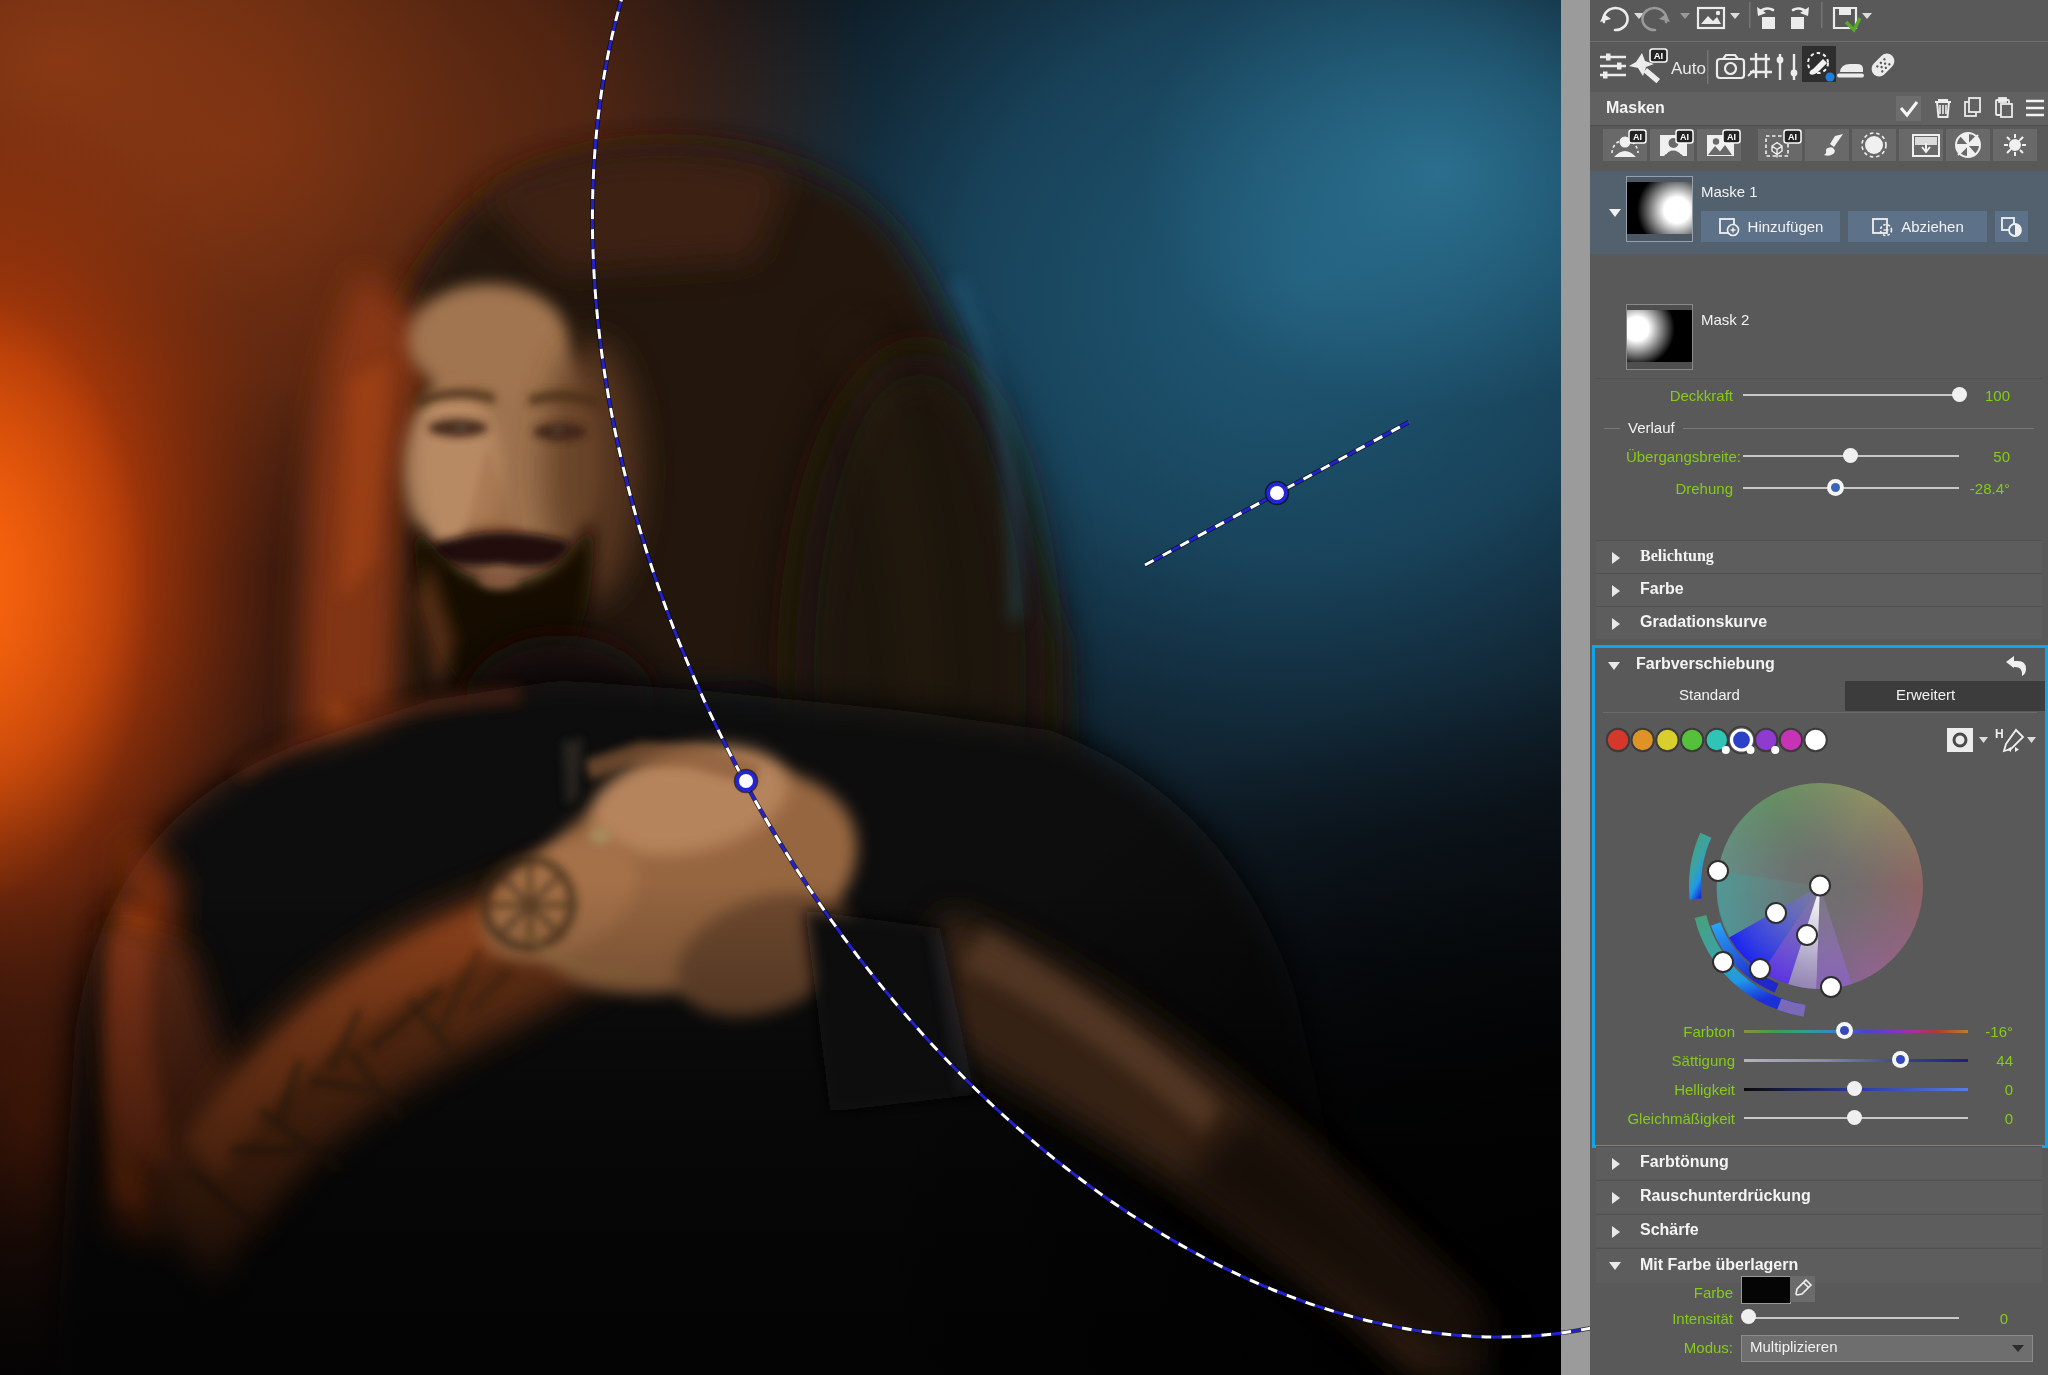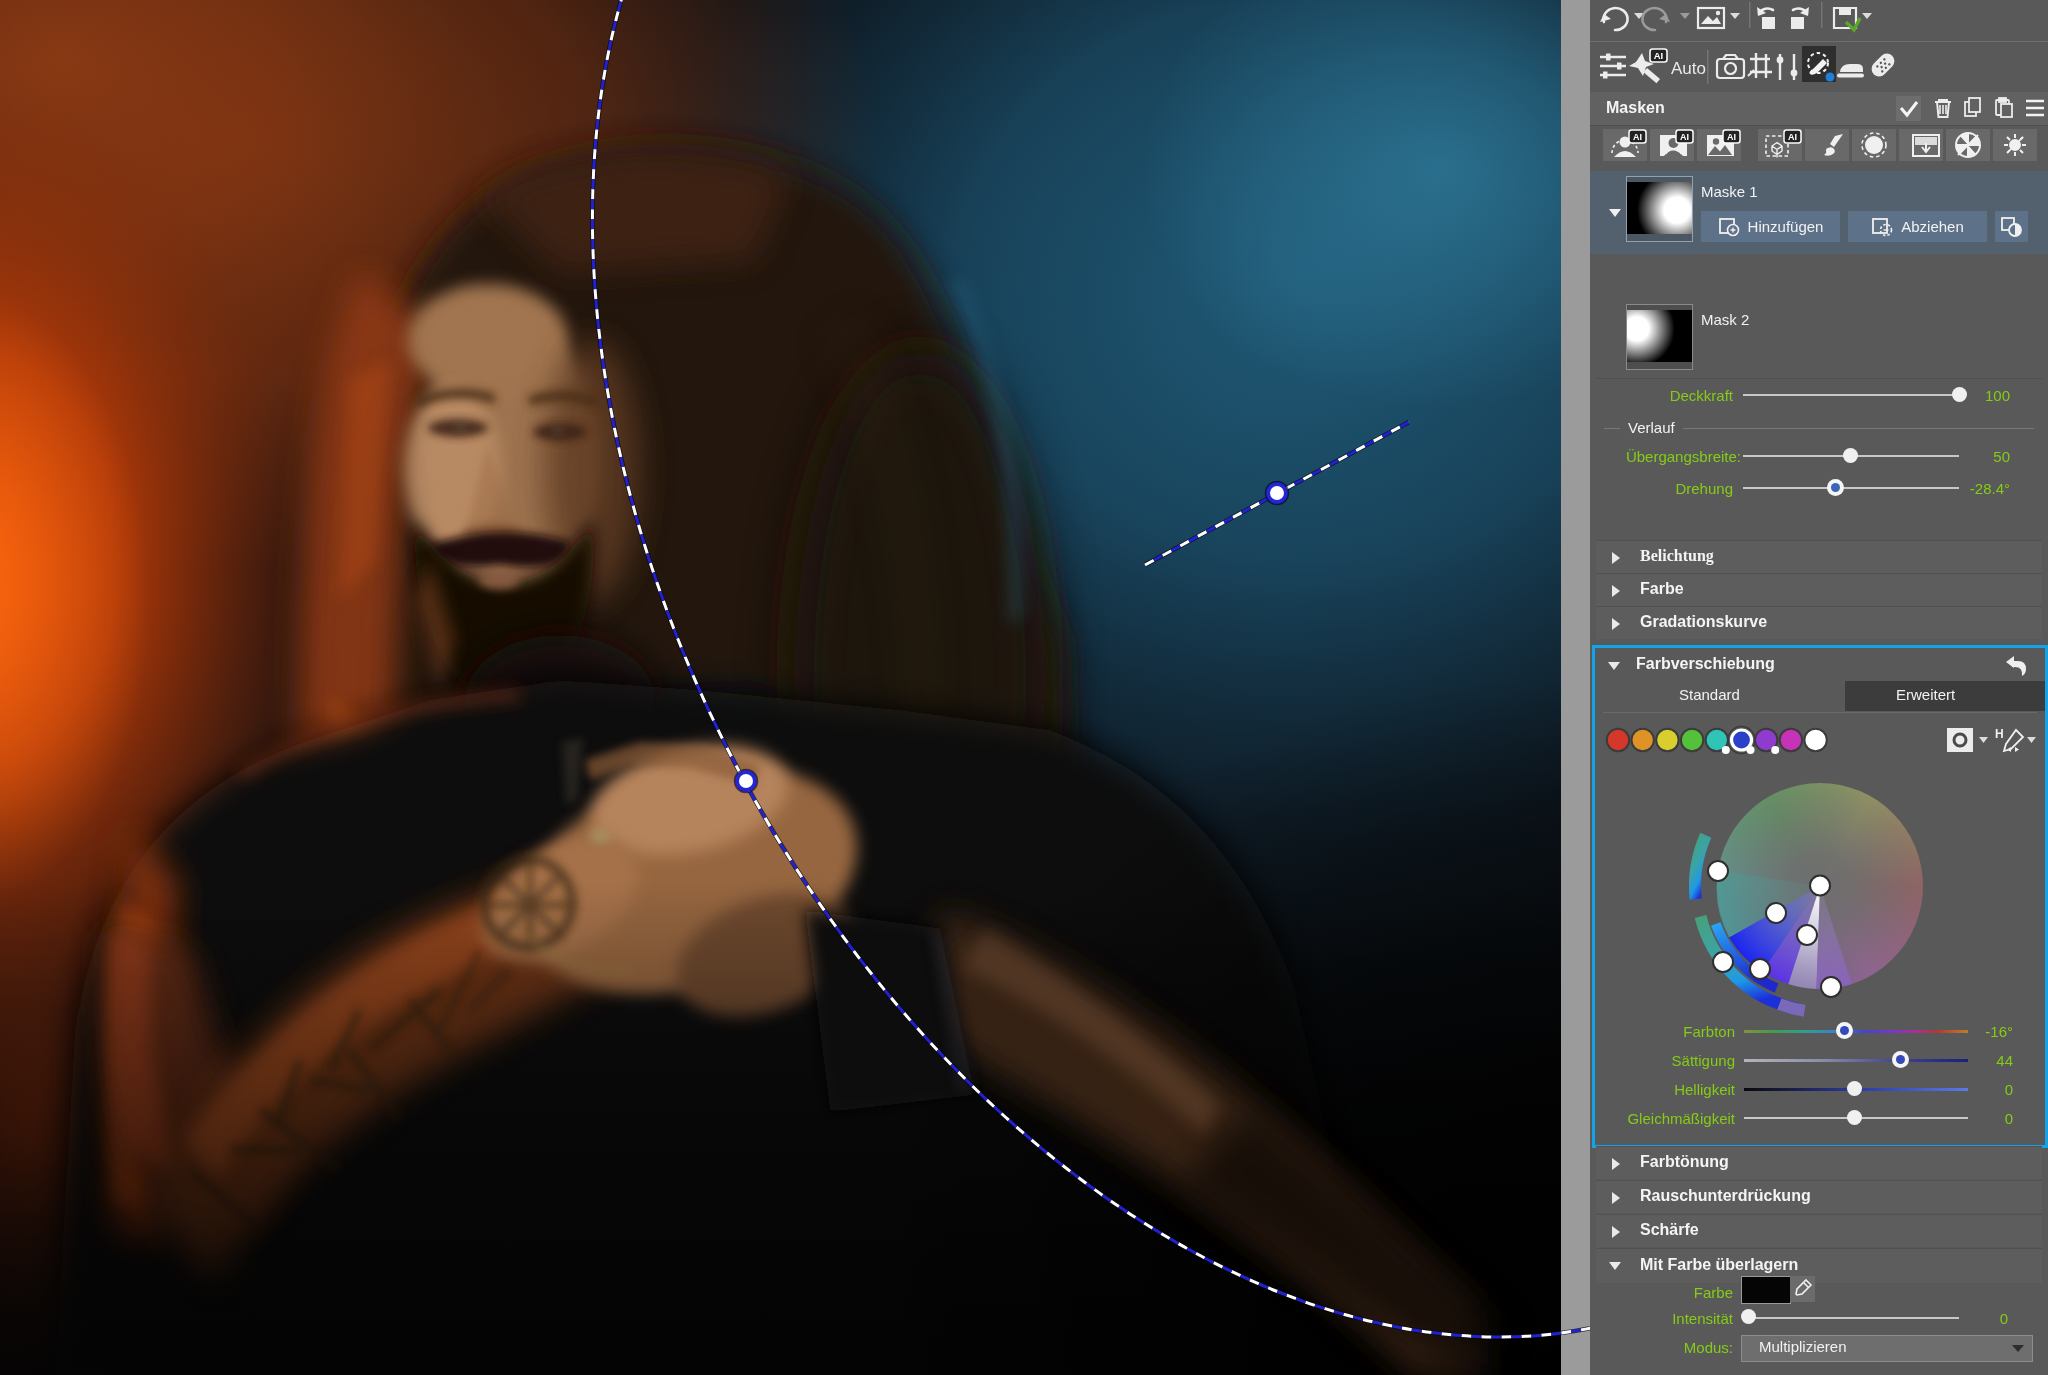--- a/index.html
+++ b/index.html
@@ -616,16 +616,16 @@
       </svg>
 </div>
 
 <div class="rlbl" style="left:0px;top:1310px;width:143px;">Intensität</div>
 <div class="track" style="left:153px;top:1317px;width:216px;"></div>
 <div class="knob" style="left:151px;top:1309px;"></div>
 <div class="rlbl" style="left:340px;top:1310px;width:78px;">0</div>
 
 <div class="rlbl" style="left:0px;top:1339px;width:143px;">Modus:</div>
 <div class="abs" style="left:151px;top:1335px;width:290px;height:25px;background:#6e6e6e;border:1px solid #8c8c8c;">
- <div class="lbl" style="left:17px;top:2px;">Multiplizieren</div>
+ <div class="lbl" style="left:8px;top:2px;">Multiplizieren</div>
  <div class="caret" style="position:absolute;right:8px;top:9px;"></div>
 </div>
 </div>
 
 </body></html>

